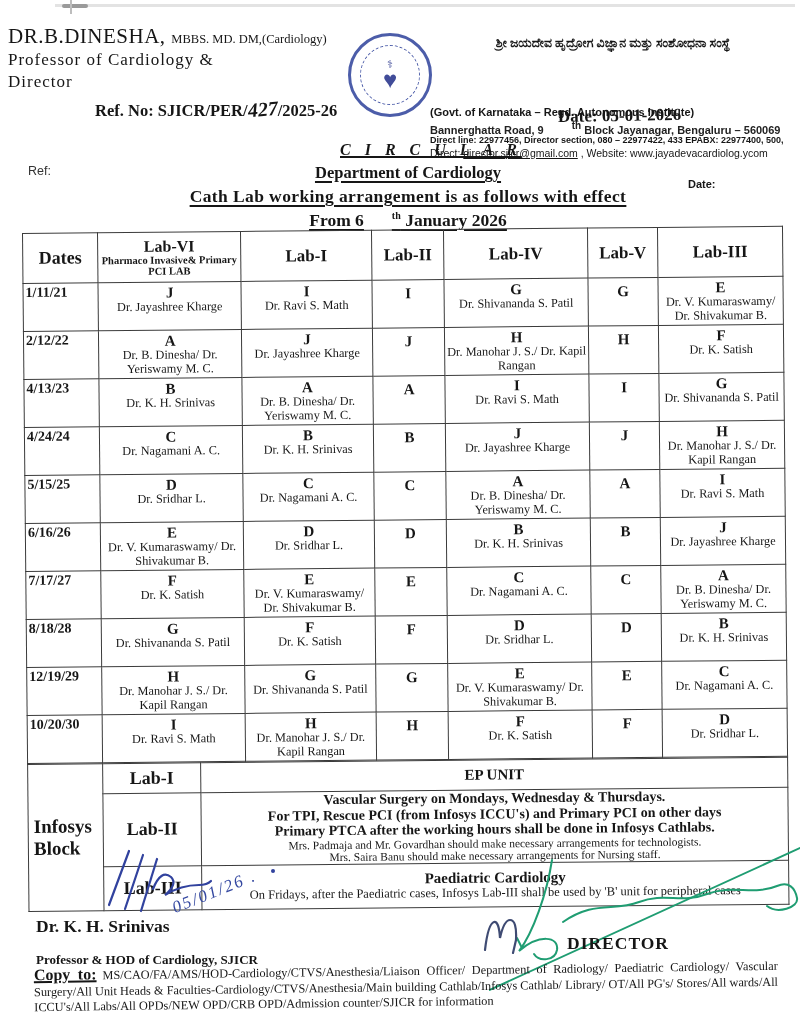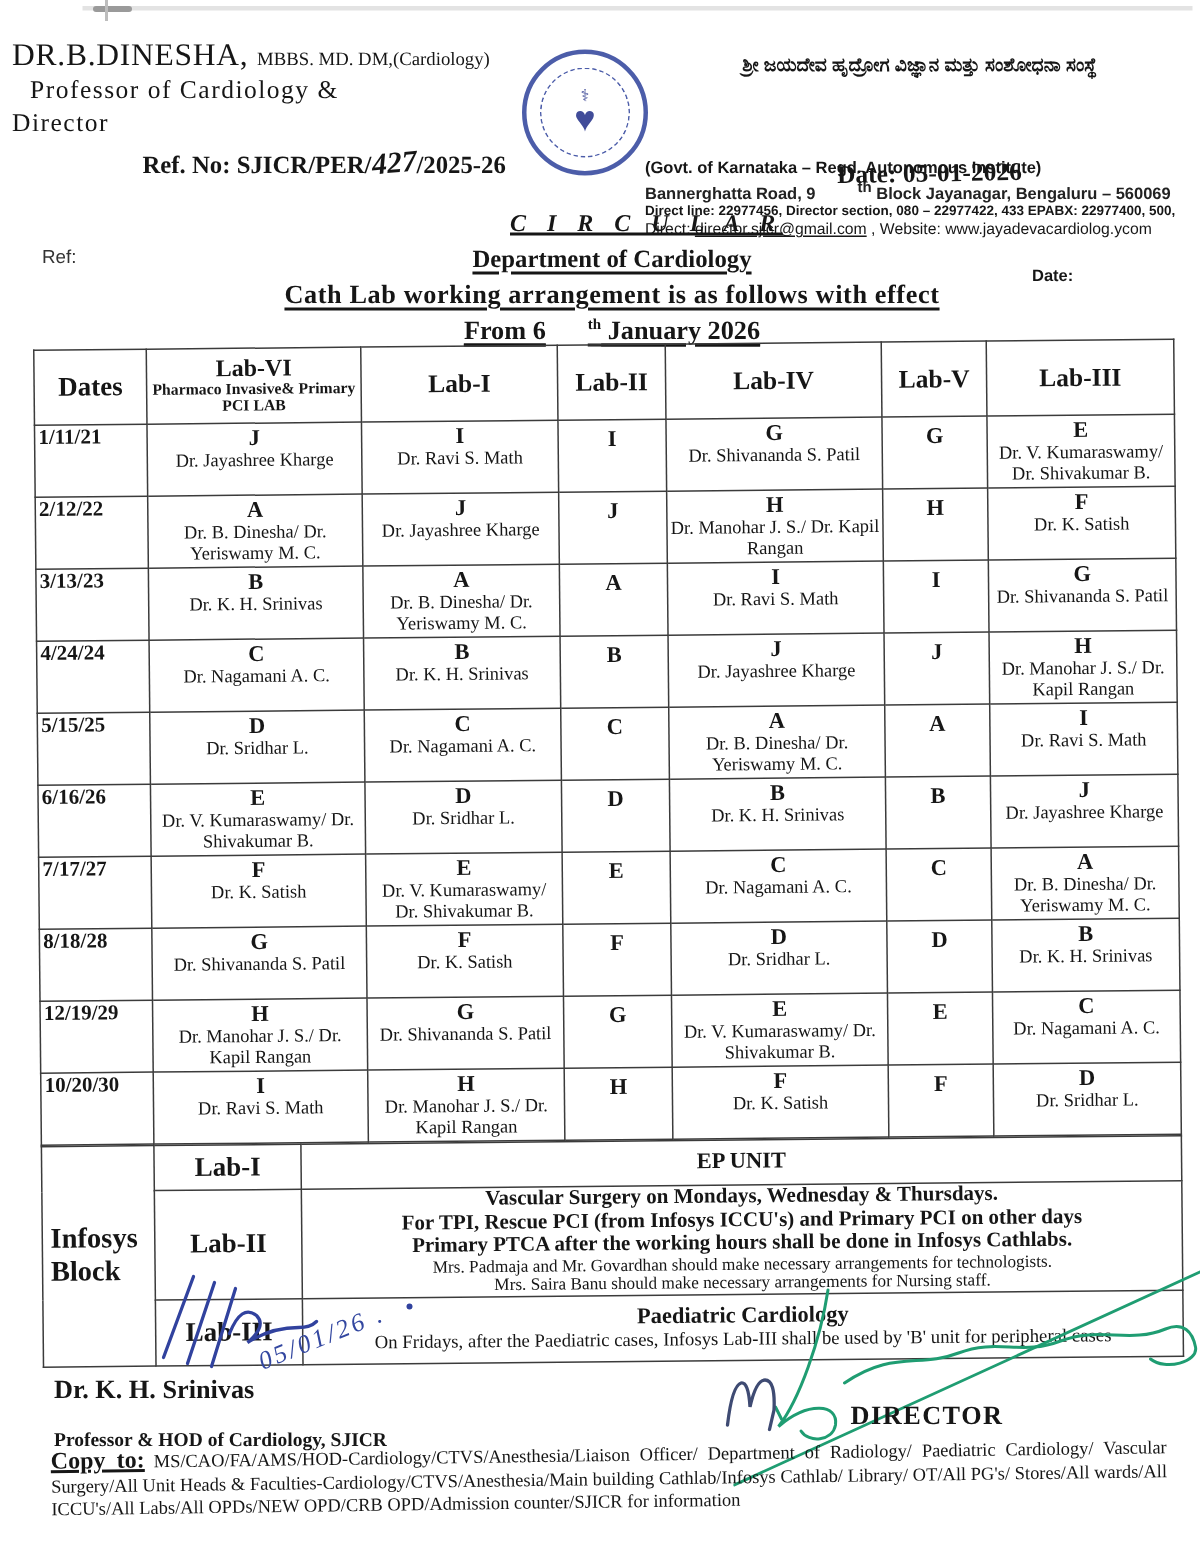--- a/index.html
+++ b/index.html
@@ -6,33 +6,33 @@
   body{width:800px;height:1032px;background:#ffffff;position:relative;overflow:hidden;
        font-family:"Liberation Serif", serif;color:#161616;}
   .abs{position:absolute;}
   
   .artifact-band{left:55px;top:4px;width:740px;height:3px;background:#dcdcdc;opacity:.8;}
   .artifact-dash{left:62px;top:4px;width:26px;height:4px;background:#9a9a9a;border-radius:2px;}
   .artifact-vline{left:70px;top:0;width:2px;height:14px;background:#bdbdbd;}
   
   .doc-name{left:8px;top:24px;font-size:21px;letter-spacing:.5px;white-space:nowrap;}
   .doc-name .quals{font-size:12.5px;letter-spacing:0;}
-  .doc-title{left:8px;top:50px;font-size:17px;letter-spacing:1px;margin-left:12px;}
+  .doc-title{left:8px;top:50px;font-size:17px;letter-spacing:1px;}
   .doc-title2{left:8px;top:72px;font-size:17px;letter-spacing:1px;}
   .ref-no{left:95px;top:98px;font-size:16.5px;font-weight:bold;white-space:nowrap;}
   .ref-no .hand{display:inline-block;font-size:20px;font-style:italic;transform:rotate(-5deg);}
   .ref-label{left:28px;top:164px;font-size:12.5px;font-family:"Liberation Sans",sans-serif;color:#333;}
   
   .seal{left:348px;top:33px;width:78px;height:78px;border:3px solid #34479e;border-radius:50%;
         opacity:.88;display:flex;align-items:center;justify-content:center;}
   .seal-inner{width:58px;height:58px;border:1px dashed #34479e;border-radius:50%;
         display:flex;flex-direction:column;align-items:center;justify-content:center;color:#27348b;}
   .seal-top{font-size:11px;line-height:9px;}
   .seal-heart{font-size:24px;line-height:22px;}
-  .inst{left:432px;top:36px;width:362px;text-align:center;font-family:Liberation Sans, sans-serif;}
+  .inst{left:432px;top:36px;width:362px;text-align:center;font-family:Liberation Serif, serif;}
   .inst-kn{font-size:12.5px;font-weight:bold;white-space:nowrap;}
   .inst-en{font-size:17.5px;font-weight:bold;line-height:21px;margin-top:3px;}
   .govt{left:430px;top:106px;width:330px;font-size:11px;font-weight:bold;font-family:"Liberation Sans",sans-serif;}
   .addr{left:430px;top:120px;width:360px;font-size:11px;font-weight:bold;font-family:"Liberation Sans",sans-serif;color:#222;}
   .phone{left:430px;top:135px;width:366px;font-size:9px;font-weight:bold;font-family:"Liberation Sans",sans-serif;}
   .email{left:430px;top:147px;width:366px;font-size:10.5px;font-family:"Liberation Sans",sans-serif;}
   .email .em{text-decoration:underline;}
   .date-stamp{left:558px;top:106px;font-size:17px;font-weight:bold;transform:rotate(-1deg);white-space:nowrap;}
   
   .t-circ{left:340px;top:141px;font-size:16px;font-weight:bold;font-style:italic;letter-spacing:5px;
@@ -199,21 +199,21 @@
       <td class="lonly c5">
         <div class="letter">H</div>
       </td>
       <td class="unit c3">
         <div class="letter">F</div>
         <div class="doc">Dr. K. Satish</div>
       </td>
     </tr>
 
     <tr>
-      <td class="c-date">3/13/23</td>
+      <td class="c-date">4/13/23</td>
       <td class="unit c6">
         <div class="letter">B</div>
         <div class="doc">Dr. K. H. Srinivas</div>
       </td>
       <td class="unit c1">
         <div class="letter">A</div>
         <div class="doc">Dr. B. Dinesha/ Dr. Yeriswamy M. C.</div>
       </td>
       <td class="lonly c2">
         <div class="letter">A</div>

